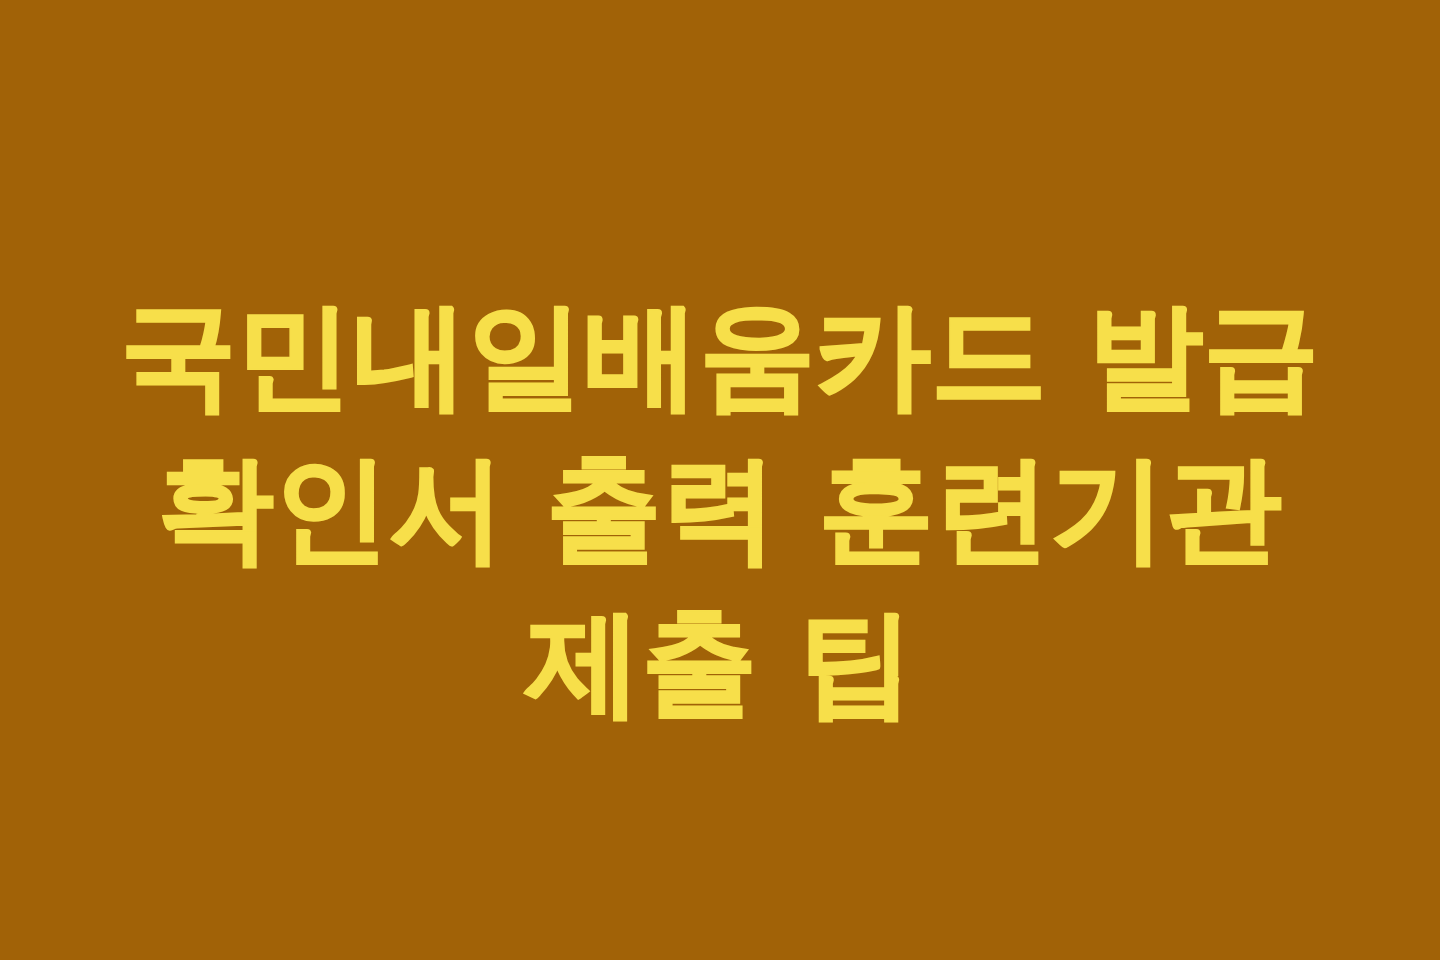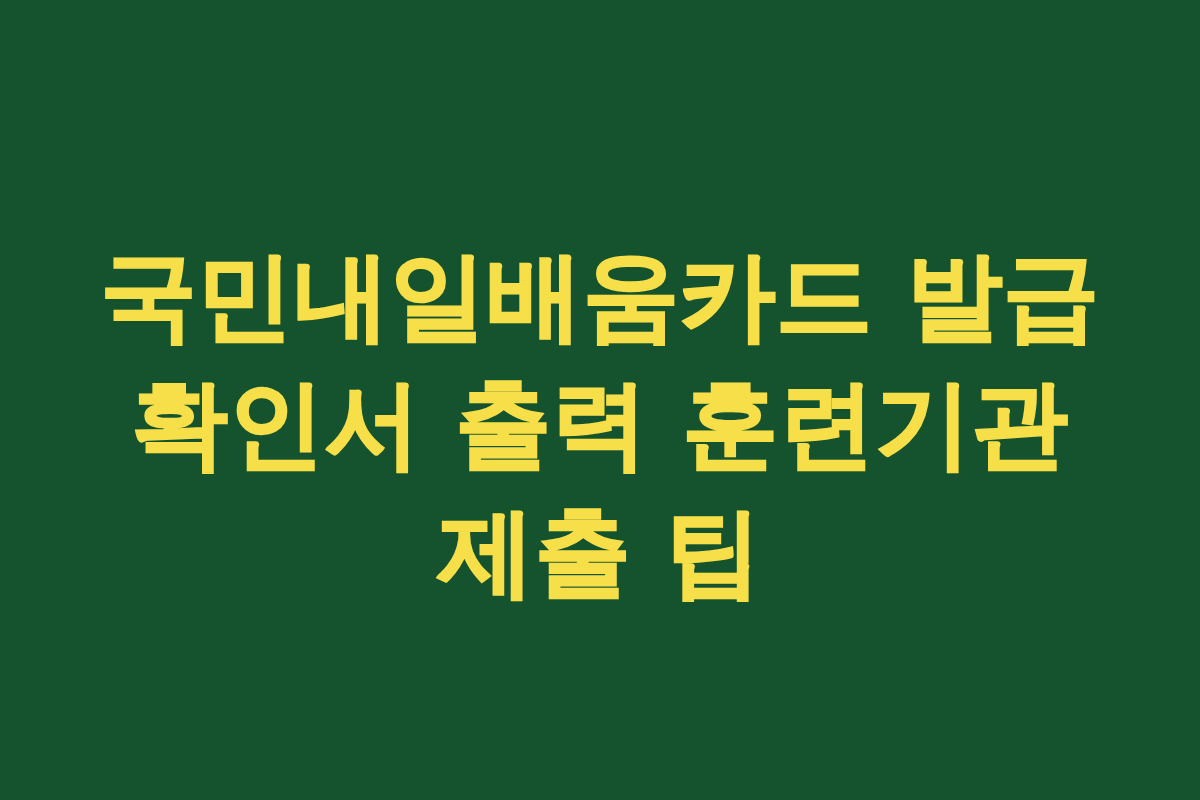--- a/index.html
+++ b/index.html
@@ -53,21 +53,21 @@
     overflow-wrap: break-word;
     
     -webkit-text-stroke: 2px #F7DF4A;
     paint-order: stroke fill;
     text-rendering: optimizeLegibility;
   }
 </style>
 </head>
 <body>
 
-<div class="banner" style="background-color: #14532d;">
+<div class="banner" style="background-color: #a16207;">
 
   <div class="headline-block">
 
     <h1 class="headline" style="color: rgb(247, 223, 74); -webkit-text-stroke: 2px rgb(247, 223, 74);">국민내일배움카드 발급 확인서 출력 훈련기관 제출 팁</h1>
 
   </div>
 
 </div>
 
 </body></html>

